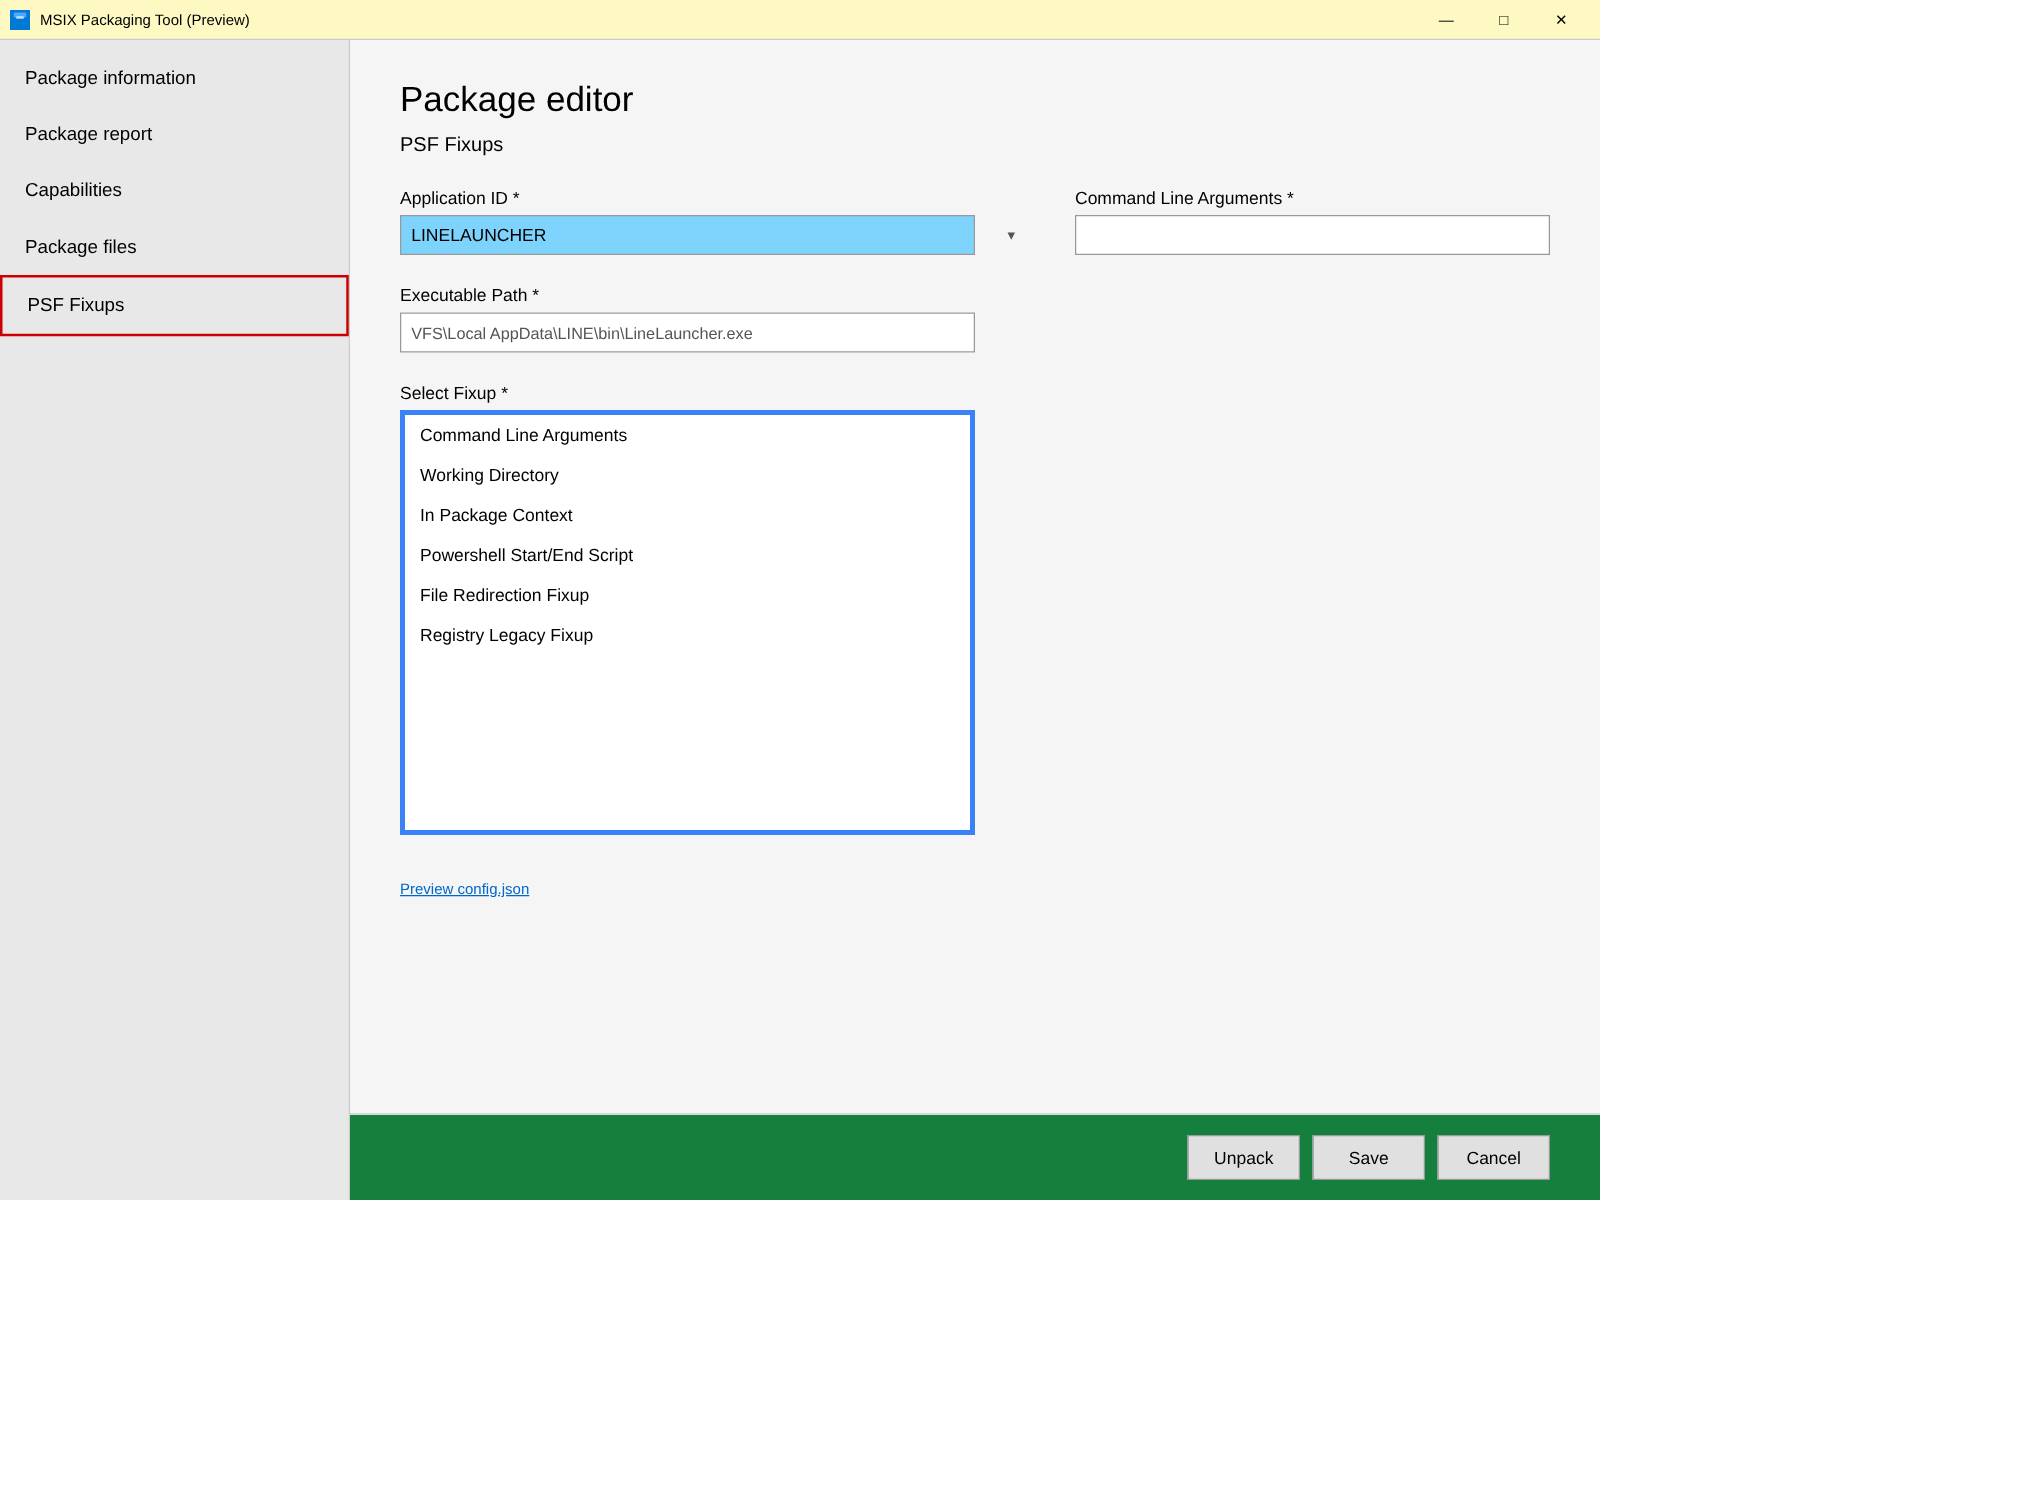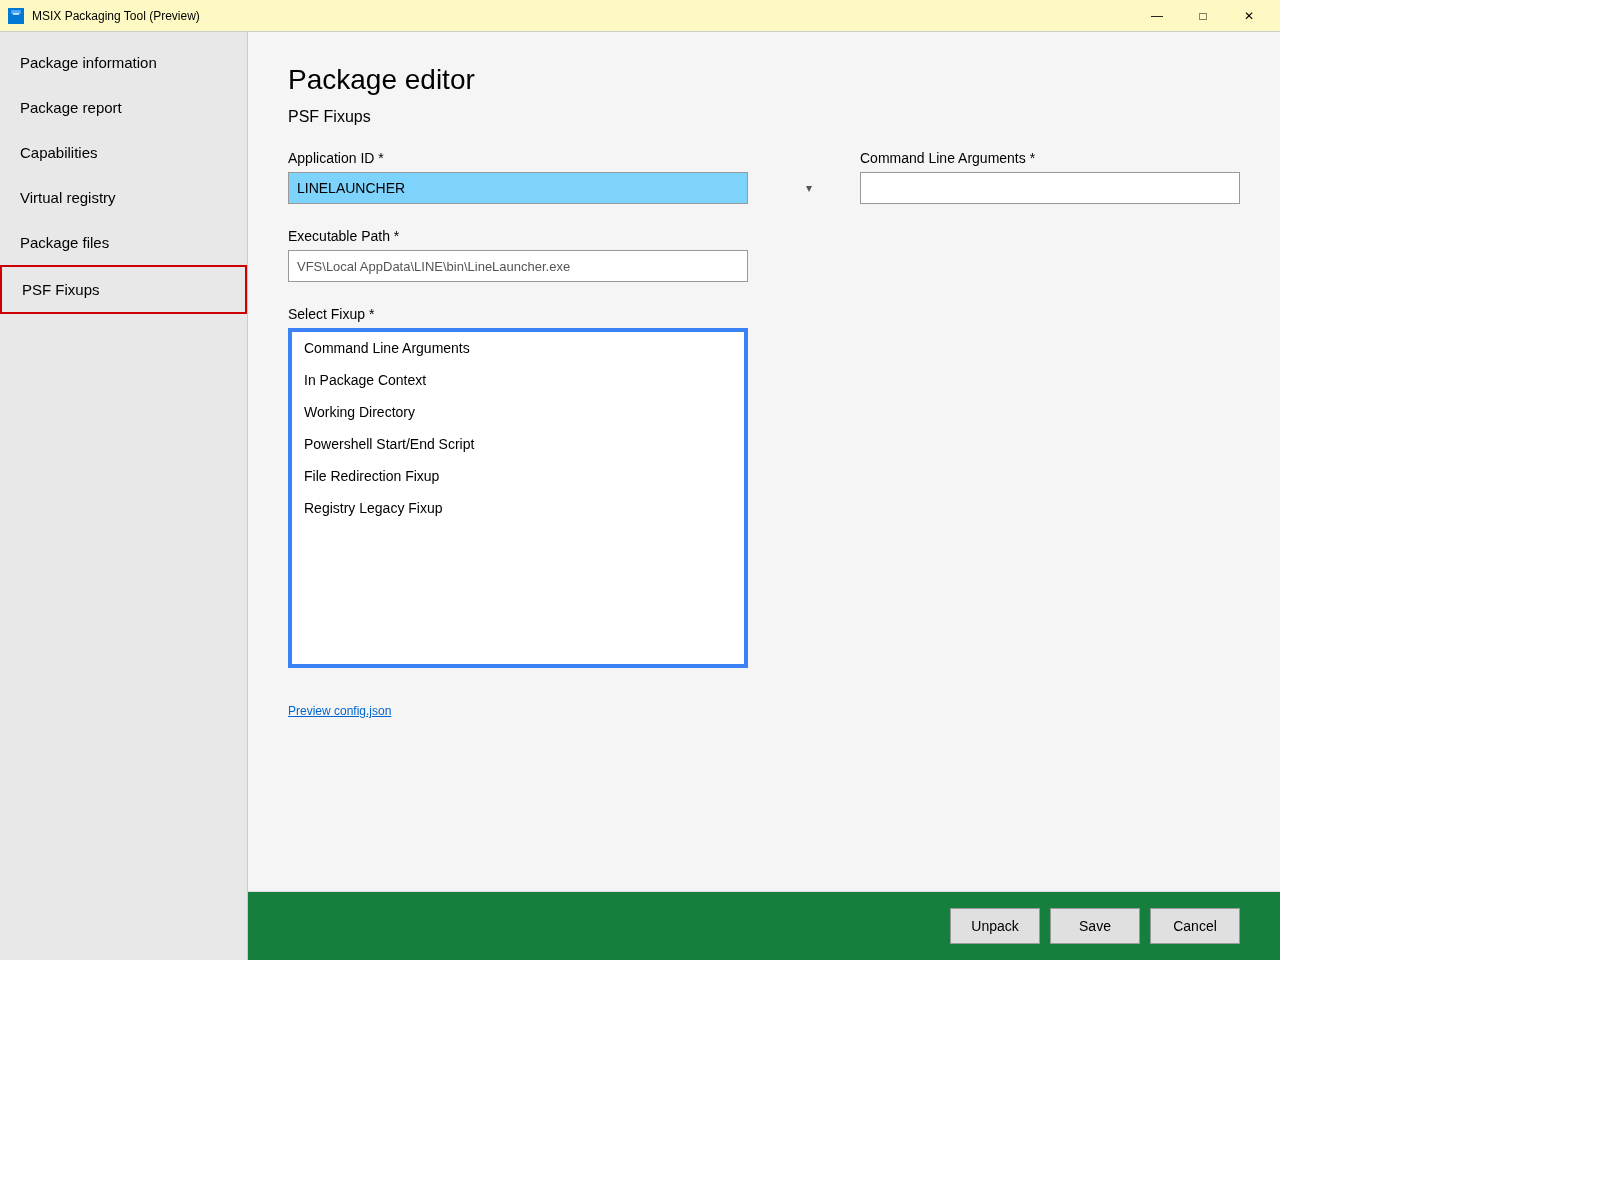--- a/index.html
+++ b/index.html
@@ -50,21 +50,21 @@
       cursor: pointer;
       font-size: 12px;
       display: flex;
       align-items: center;
       justify-content: center;
       color: #000;
     }
 
     
     .sidebar {
-      width: 248px;
+      width: 280px;
       background: #e8e8e8;
       padding: 8px 0;
       border-right: 1px solid #ccc;
       flex-shrink: 0;
     }
     .sidebar-item {
       padding: 14px 20px;
       font-size: 15px;
       cursor: pointer;
       color: #000;
@@ -265,23 +265,20 @@
       <div class="sidebar-item">
         <span>Package information</span>
       </div>
       <div class="sidebar-item">
         <span>Package report</span>
       </div>
       <div class="sidebar-item">
         <span>Capabilities</span>
       </div>
       <div class="sidebar-item">
-        <span>Virtual registry</span>
-      </div>
-      <div class="sidebar-item">
         <span>Package files</span>
       </div>
       <div class="sidebar-item active">
         <span>PSF Fixups</span>
       </div>
     </div>
 
     <div class="content-wrapper">
       <div class="content">
         <h1 class="page-title">Package editor</h1>
@@ -306,22 +303,22 @@
             <div class="field-group">
               <div class="field-label">Executable Path *</div>
               <input type="text" class="field-input" placeholder="VFS\Local AppData\LINE\bin\LineLauncher.exe" style="">
             </div>
 
             
             <div class="field-group">
               <div class="field-label">Select Fixup *</div>
               <div class="fixup-list-container">
                 <div class="fixup-list-item">Command Line Arguments</div>
+                <div class="fixup-list-item">Working Directory</div>
                 <div class="fixup-list-item">In Package Context</div>
-                <div class="fixup-list-item">Working Directory</div>
                 <div class="fixup-list-item">Powershell Start/End Script</div>
                 <div class="fixup-list-item">File Redirection Fixup</div>
                 <div class="fixup-list-item">Registry Legacy Fixup</div>
               </div>
             </div>
 
             
             <a class="preview-link">Preview config.json</a>
           </div>
 

